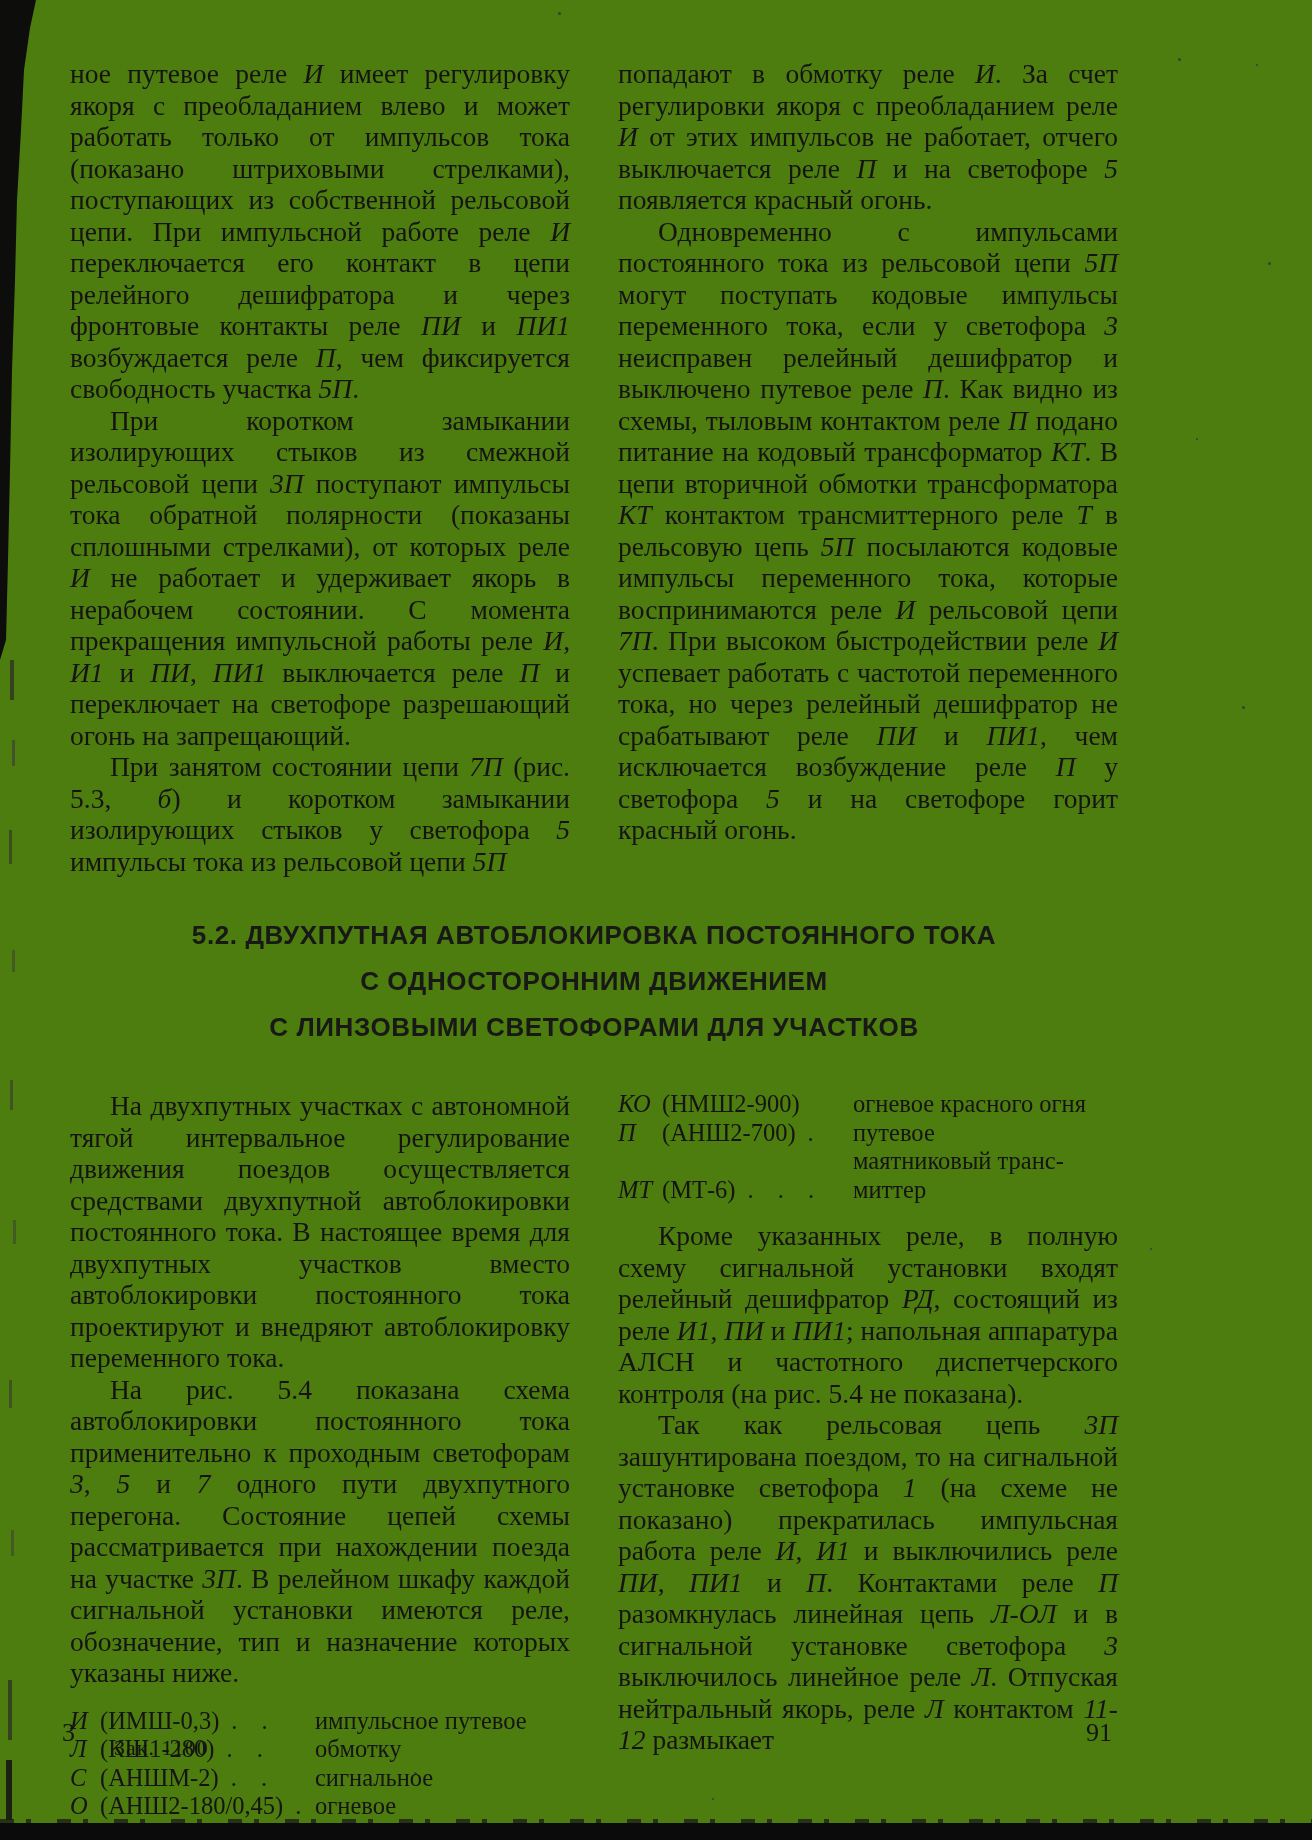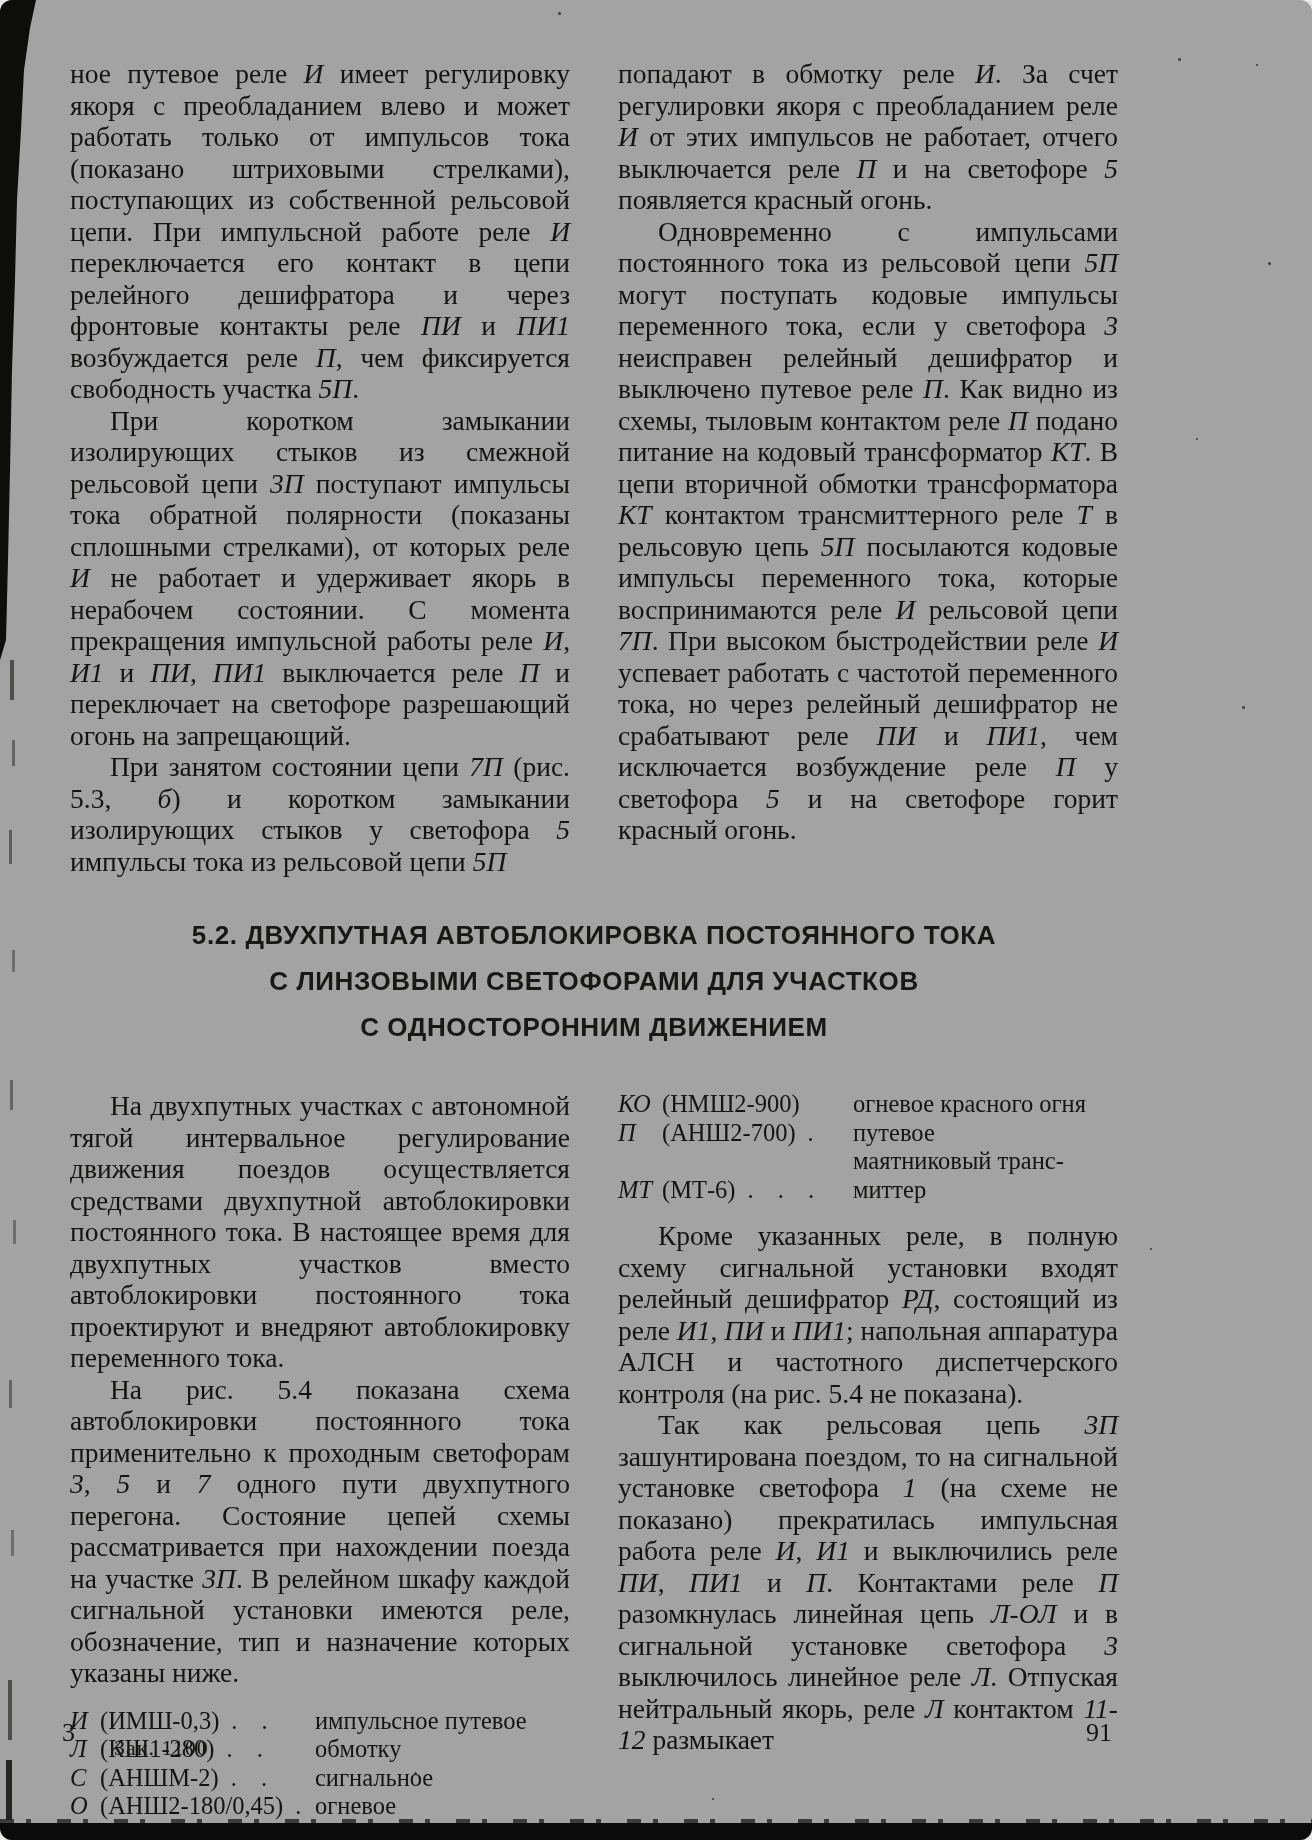--- a/index.html
+++ b/index.html
@@ -1,23 +1,22 @@
 <!DOCTYPE html>
 <html><head>
 <meta charset="utf-8">
 <style>
   html,body{margin:0;padding:0;background:#e9e9e6;}
   .page{
     position:relative;
     width:1312px;height:1840px;
-    background:#a3a3a3;
+    background:#4d7c0f;
     overflow:hidden;
     font-family:"Liberation Serif","DejaVu Serif",serif;
     color:#151413;
-    border-radius:12px;
   }
   
   .binding-svg{position:absolute;left:0;top:0;pointer-events:none;}
   .bottom-bar{position:absolute;left:0;bottom:0;width:100%;height:17px;background:#0b0b0b;}
   .bottom-speckle{
     position:absolute;left:0;bottom:17px;width:100%;height:4px;opacity:.75;
     background:repeating-linear-gradient(90deg,#1a1a1a 0 14px,transparent 14px 26px,#1a1a1a 26px 31px,transparent 31px 57px);
   }
   .speck{position:absolute;background:#3c3c3a;border-radius:50%;}
   
@@ -89,22 +88,22 @@
         </div>
       <div class="col body-text">
           <p class=""><span>попадают в обмотку реле </span><i>И</i><span>. За счет регулировки якоря с преобладанием реле </span><i>И</i><span> от этих импульсов не работает, отчего выключается реле </span><i>П</i><span> и на светофоре </span><i>5</i><span> появляется красный огонь.</span></p>
           <p class="indent"><span>Одновременно с импульсами постоянного тока из рельсовой цепи </span><i>5П</i><span> могут поступать кодовые импульсы переменного тока, если у светофора </span><i>3</i><span> неисправен релейный дешифратор и выключено путевое реле </span><i>П</i><span>. Как видно из схемы, тыловым контактом реле </span><i>П</i><span> подано питание на кодовый трансформатор </span><i>КТ</i><span>. В цепи вторичной обмотки трансформатора </span><i>КТ</i><span> контактом трансмиттерного реле </span><i>Т</i><span> в рельсовую цепь </span><i>5П</i><span> посылаются кодовые импульсы переменного тока, которые воспринимаются реле </span><i>И</i><span> рельсовой цепи </span><i>7П</i><span>. При высоком быстродействии реле </span><i>И</i><span> успевает работать с частотой переменного тока, но через релейный дешифратор не срабатывают реле </span><i>ПИ</i><span> и </span><i>ПИ1</i><span>, чем исключается возбуждение реле </span><i>П</i><span> у светофора </span><i>5</i><span> и на светофоре горит красный огонь.</span></p>
         </div>
     </div>
   </div>
 
   <div class="content heading-block" style="position:absolute;">
     <div>5.2. ДВУХПУТНАЯ АВТОБЛОКИРОВКА ПОСТОЯННОГО ТОКА</div>
+    <div>С ОДНОСТОРОННИМ ДВИЖЕНИЕМ</div>
     <div>С ЛИНЗОВЫМИ СВЕТОФОРАМИ ДЛЯ УЧАСТКОВ</div>
-    <div>С ОДНОСТОРОННИМ ДВИЖЕНИЕМ</div>
   </div>
 
   <div class="content bottom-section" style="position:absolute;">
     <div class="cols">
       <div class="col">
         <div class="body-text">
             <p class="indent"><span>На двухпутных участках с автономной тягой интервальное регулирование движения поездов осуществляется средствами двухпутной автоблокировки постоянного тока. В настоящее время для двухпутных участков вместо автоблокировки постоянного тока проектируют и внедряют автоблокировку переменного тока.</span></p>
             <p class="indent"><span>На рис. 5.4 показана схема автоблокировки постоянного тока применительно к проходным светофорам </span><i>3</i><span>, </span><i>5</i><span> и </span><i>7</i><span> одного пути двухпутного перегона. Состояние цепей схемы рассматривается при нахождении поезда на участке </span><i>3П</i><span>. В релейном шкафу каждой сигнальной установки имеются реле, обозначение, тип и назначение которых указаны ниже.</span></p>
           </div>
         <div class="relay-list left-list">

